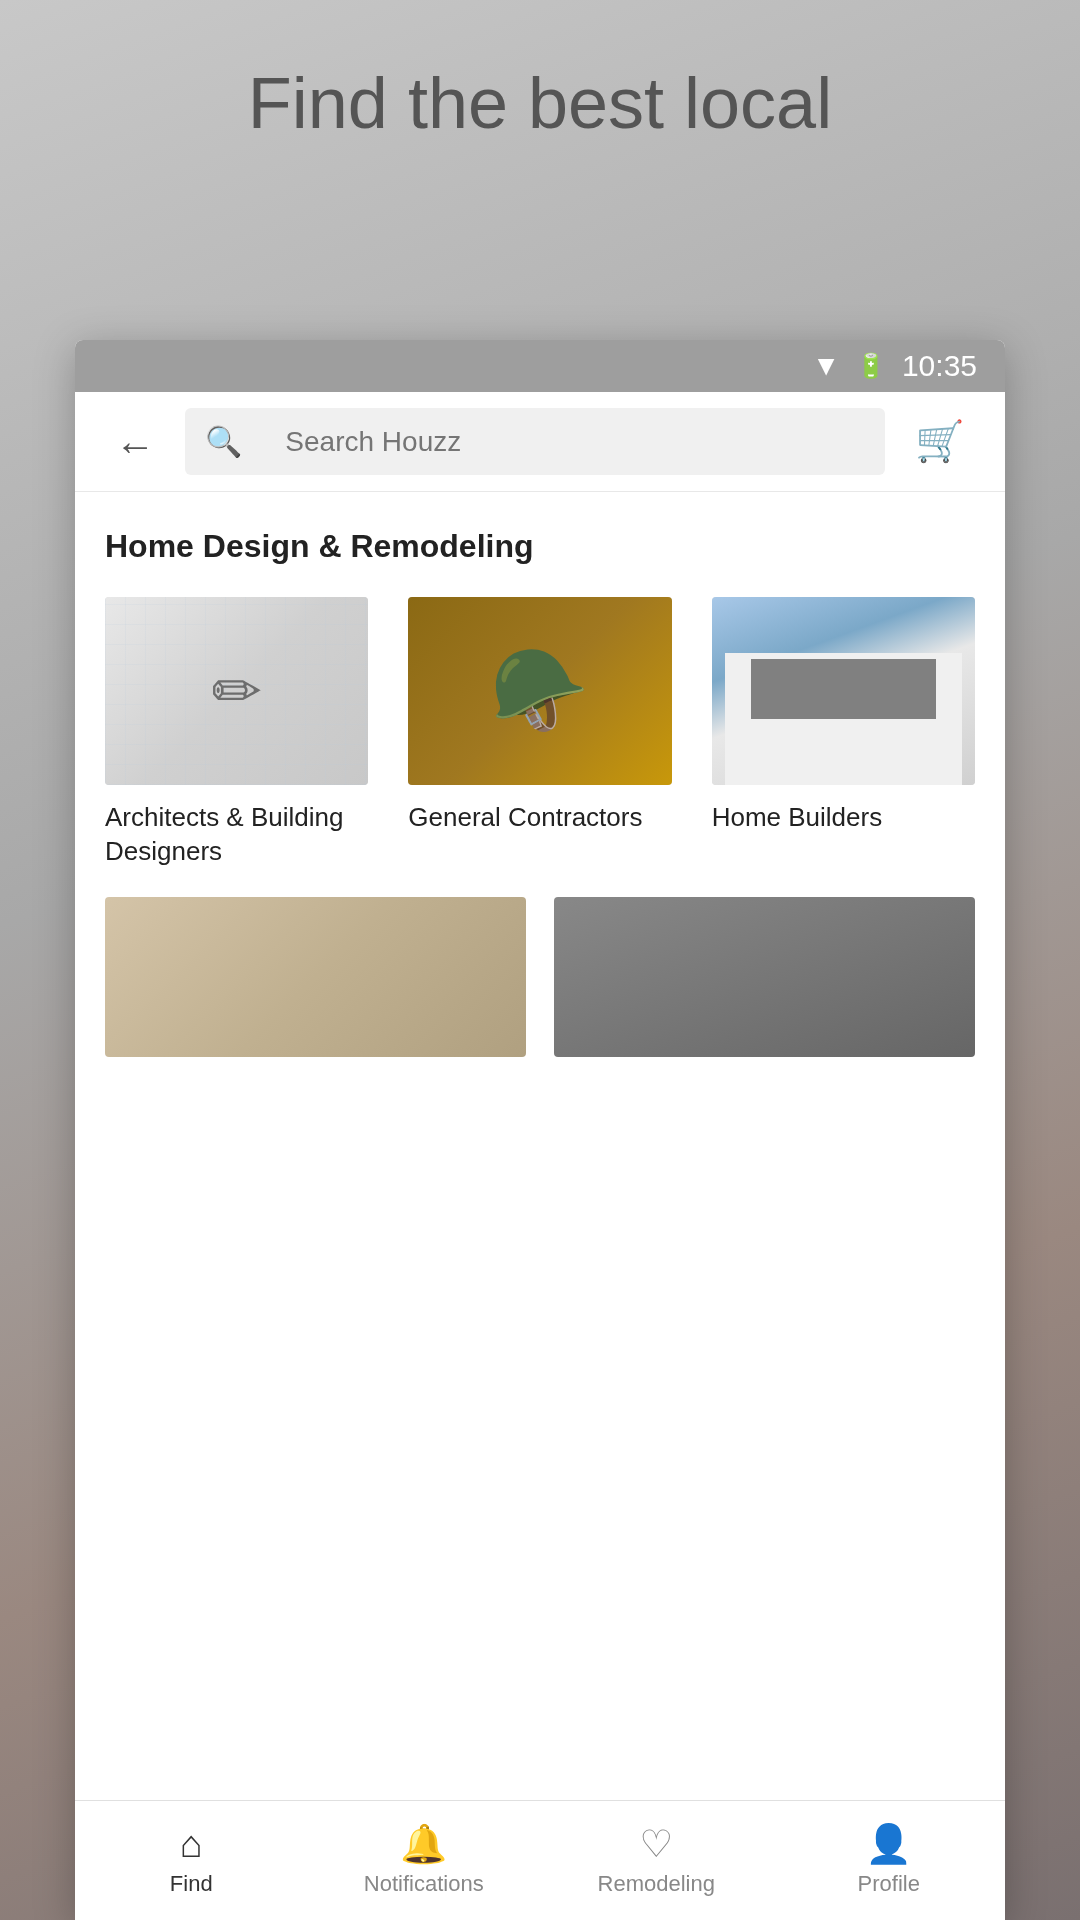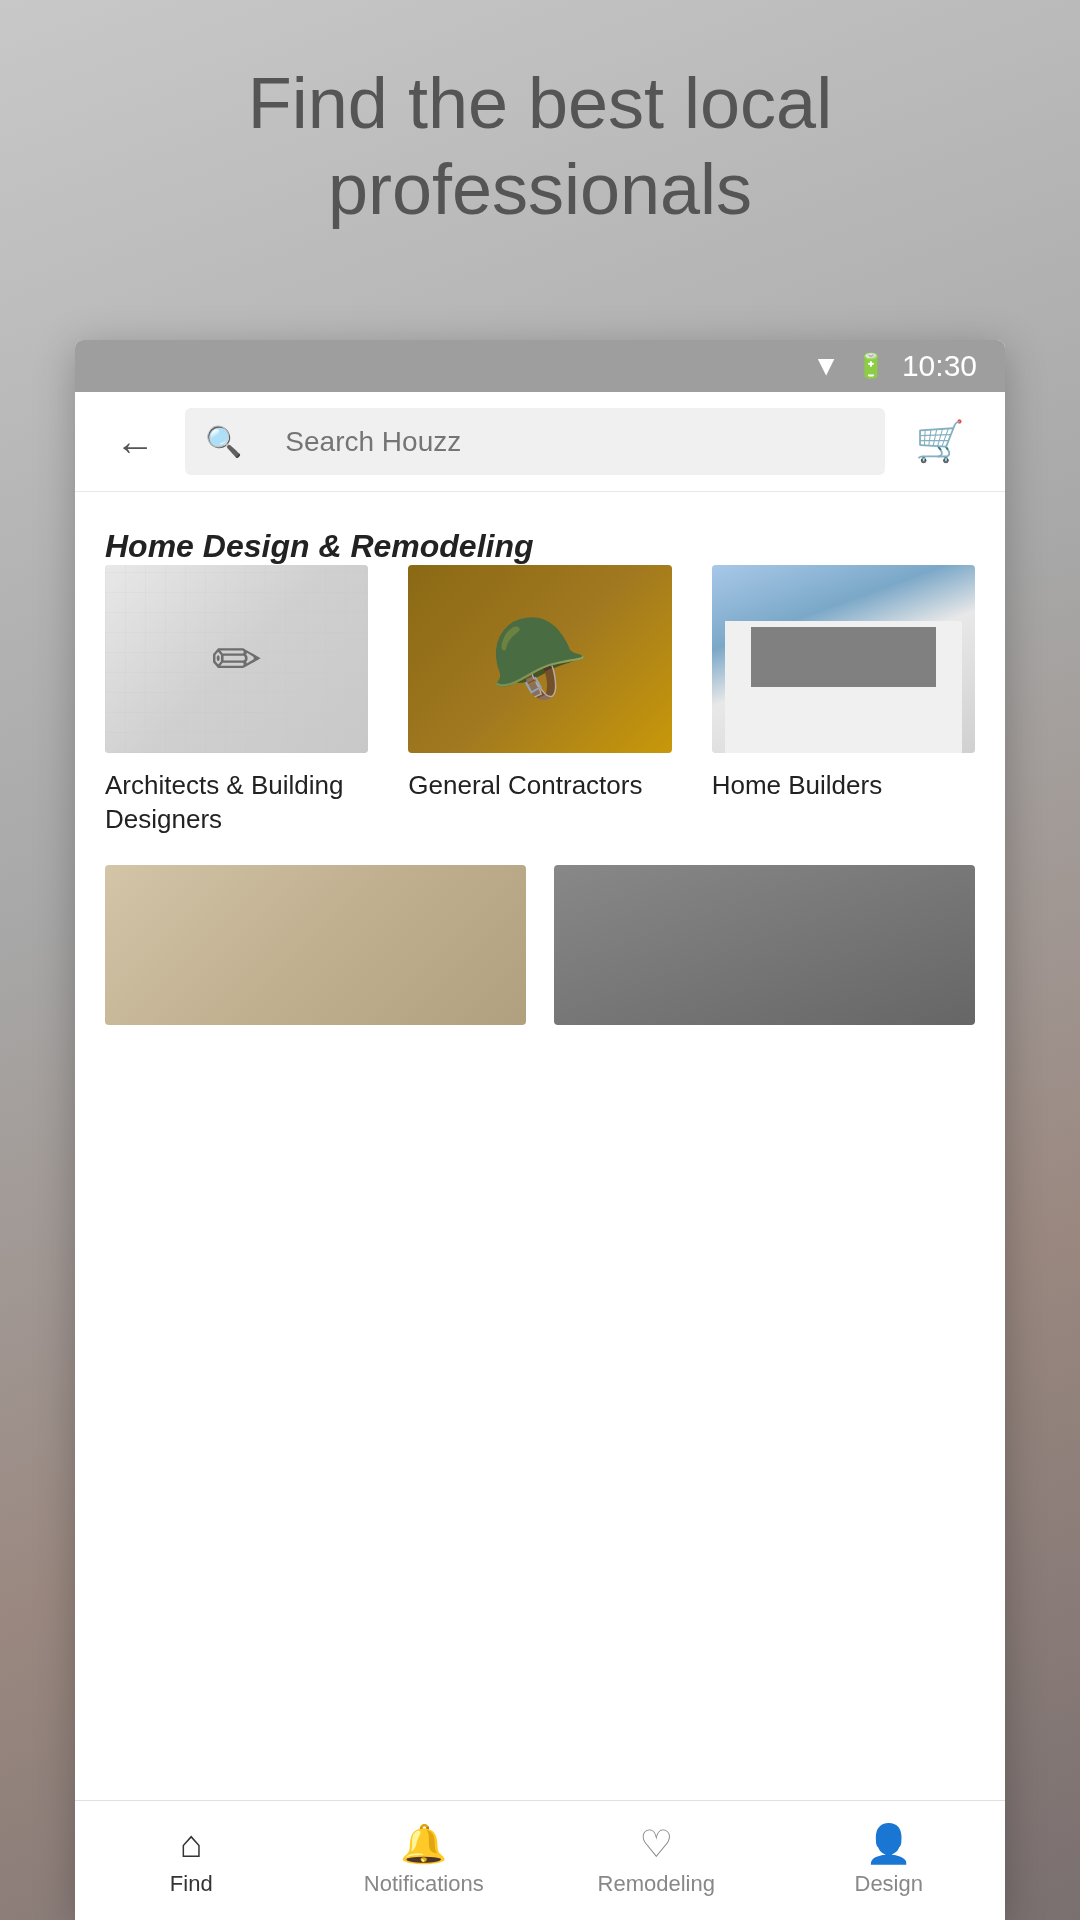--- a/index.html
+++ b/index.html
@@ -138,21 +138,21 @@
       flex: 1;
       overflow-y: auto;
       background: #fff;
       padding: 36px 30px 0;
     }
 
     .section-title {
       font-size: 32px;
       font-weight: 700;
       color: #222;
-      font-style: italic;
+      margin-bottom: 32px;
     }
 
     .grid {
       display: grid;
       grid-template-columns: 1fr 1fr 1fr;
       gap: 40px;
       margin-bottom: 0;
     }
 
     .grid-item {
@@ -325,29 +325,28 @@
       overflow: hidden;
     }
   </style>
 </head>
 <body>
 
 <div class="bg-blur"></div>
 
 <div class="hero-text">
   <span>Find the best local</span><br>
-  <span>professionals</span>
 </div>
 
 <div class="app-card">
 
   <div class="status-bar">
     <span class="wifi-icon">▼</span>
     <span class="battery-icon">🔋</span>
-    <span class="time">10:30</span>
+    <span class="time">10:35</span>
   </div>
 
   <div class="nav-bar">
     <span class="nav-back">←</span>
     <div class="search-bar">
       <span class="search-icon">🔍</span>
       <input class="search-input" type="text" readonly="" placeholder="Search Houzz" style="">
     </div>
     <span class="cart-icon">🛒</span>
   </div>
@@ -405,18 +404,18 @@
       <span class="nav-item-label">Notifications</span>
     </div>
 
     <div class="nav-item">
       <span class="nav-item-icon">♡</span>
       <span class="nav-item-label">Remodeling</span>
     </div>
 
     <div class="nav-item">
       <span class="nav-item-icon">👤</span>
-      <span class="nav-item-label">Design</span>
+      <span class="nav-item-label">Profile</span>
     </div>
 
   </div>
 
 </div>
 
 </body></html>

